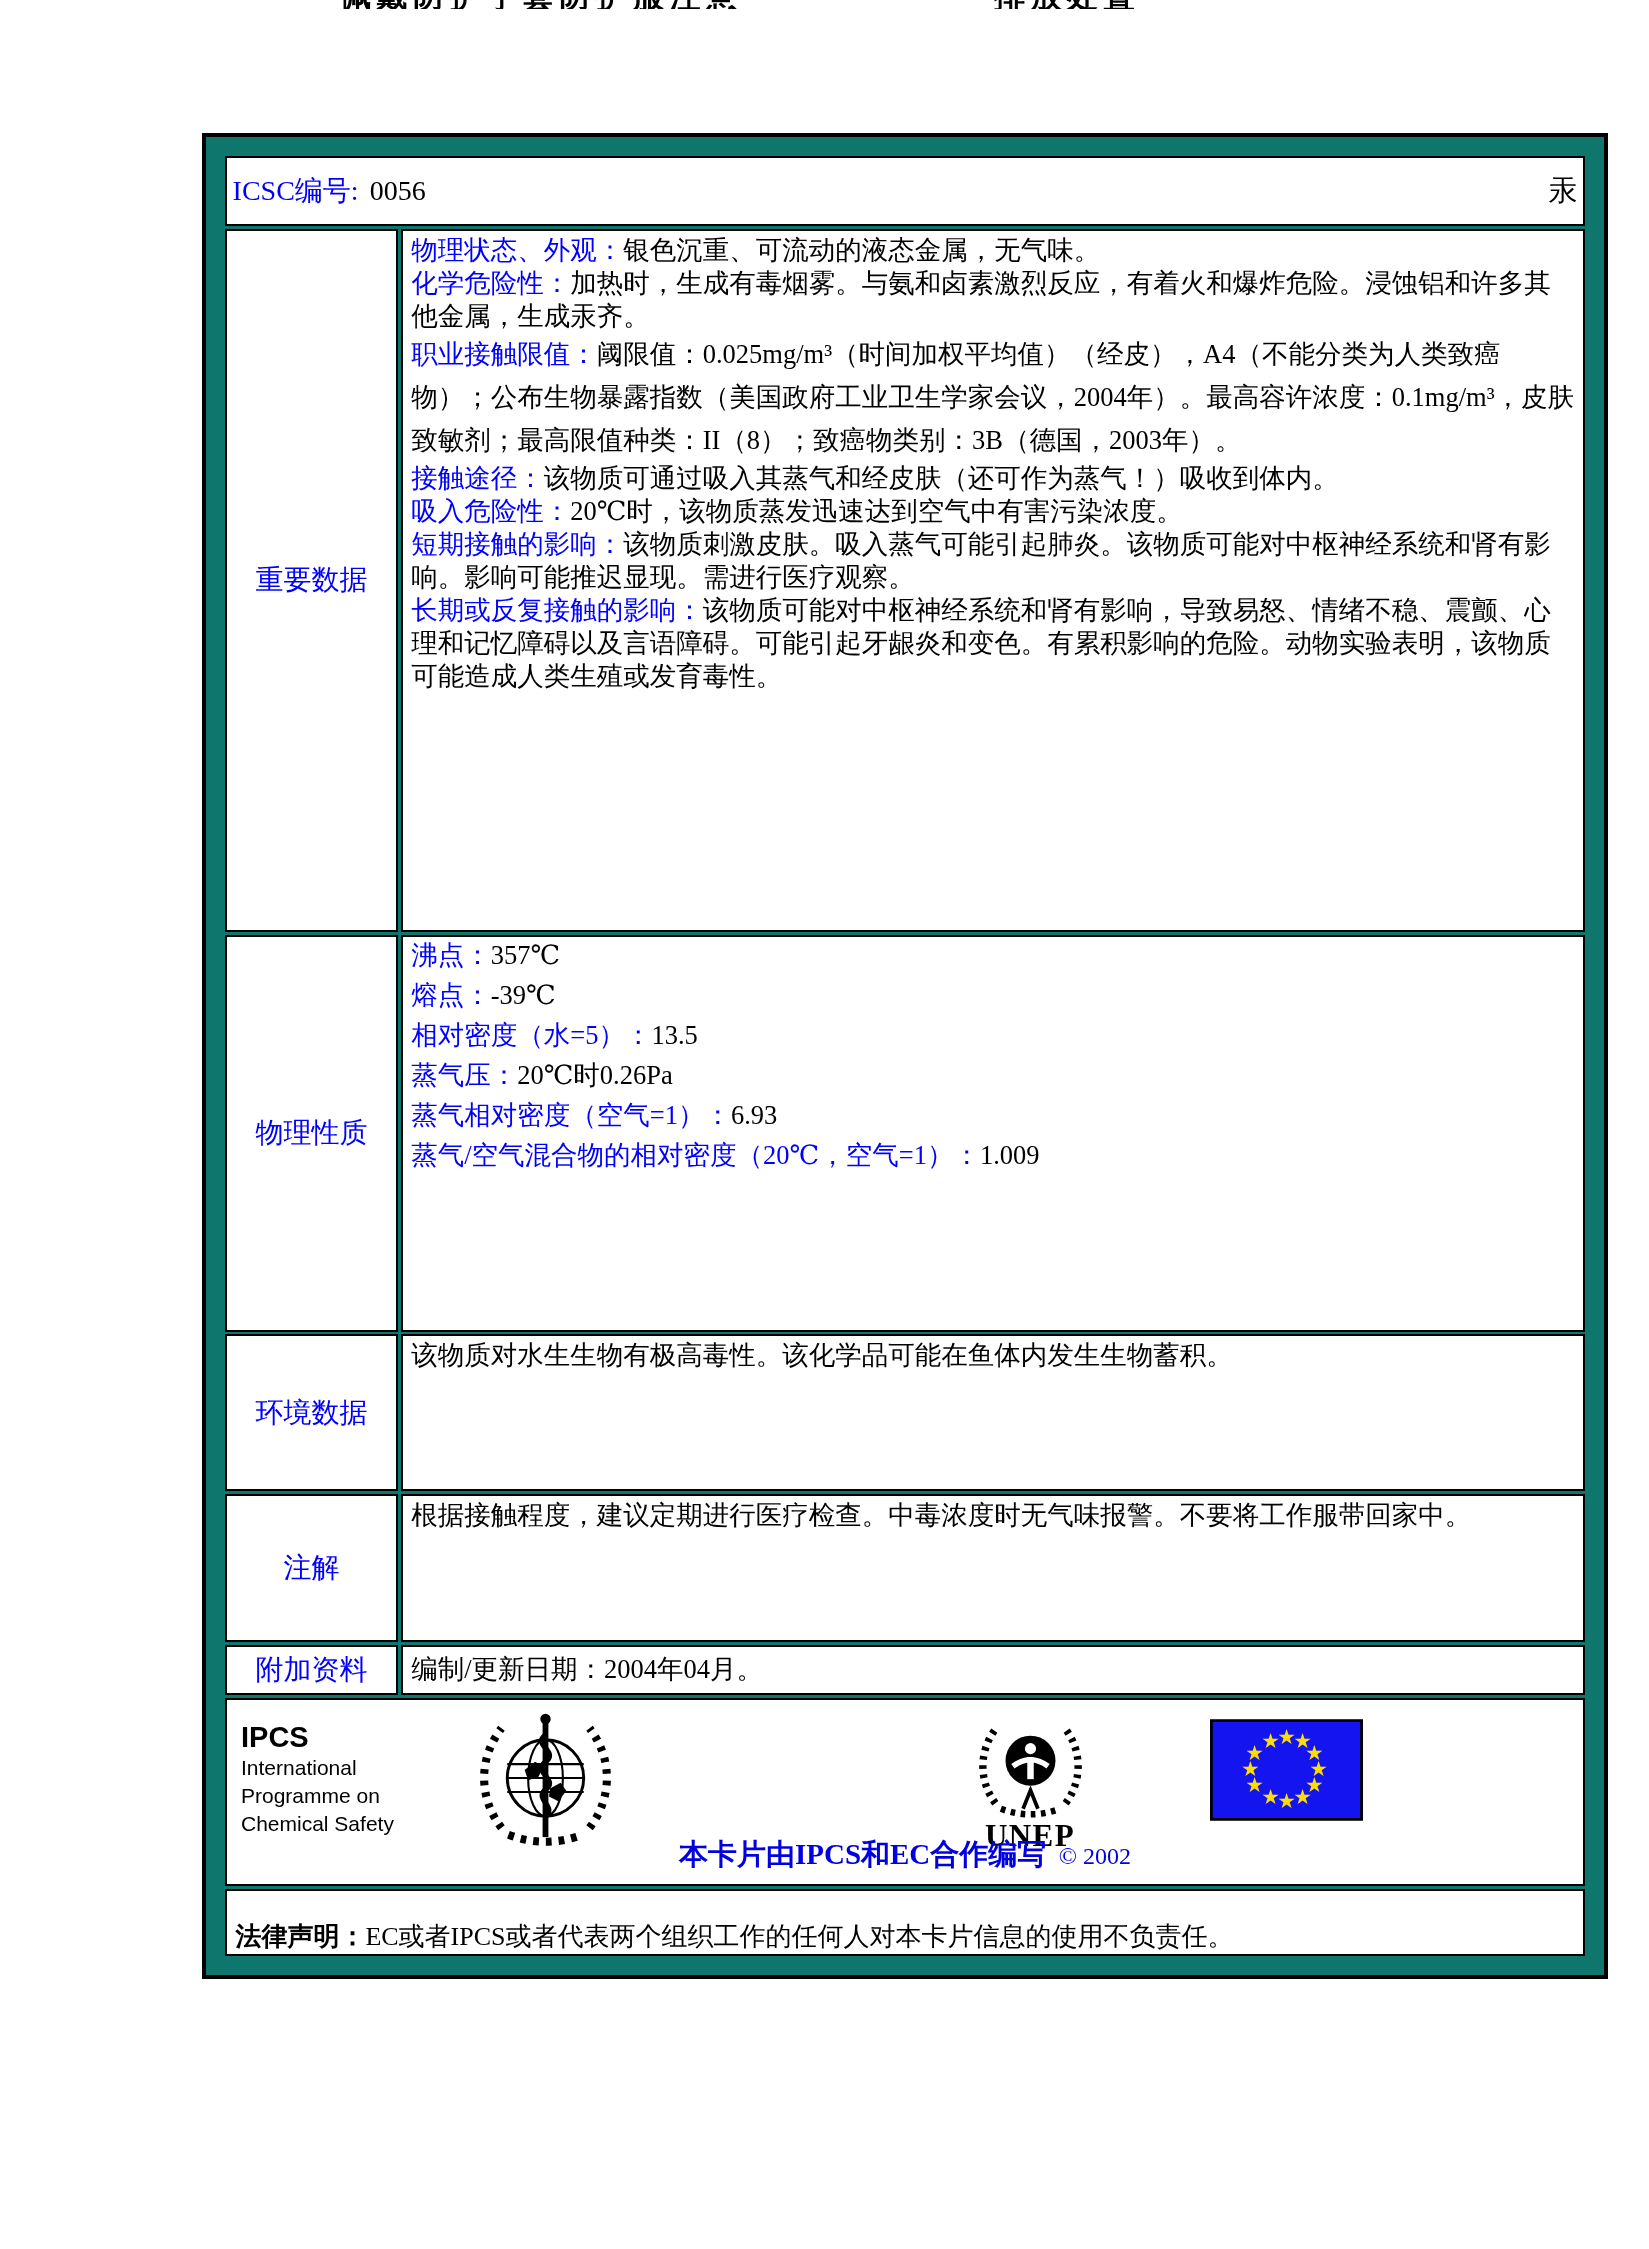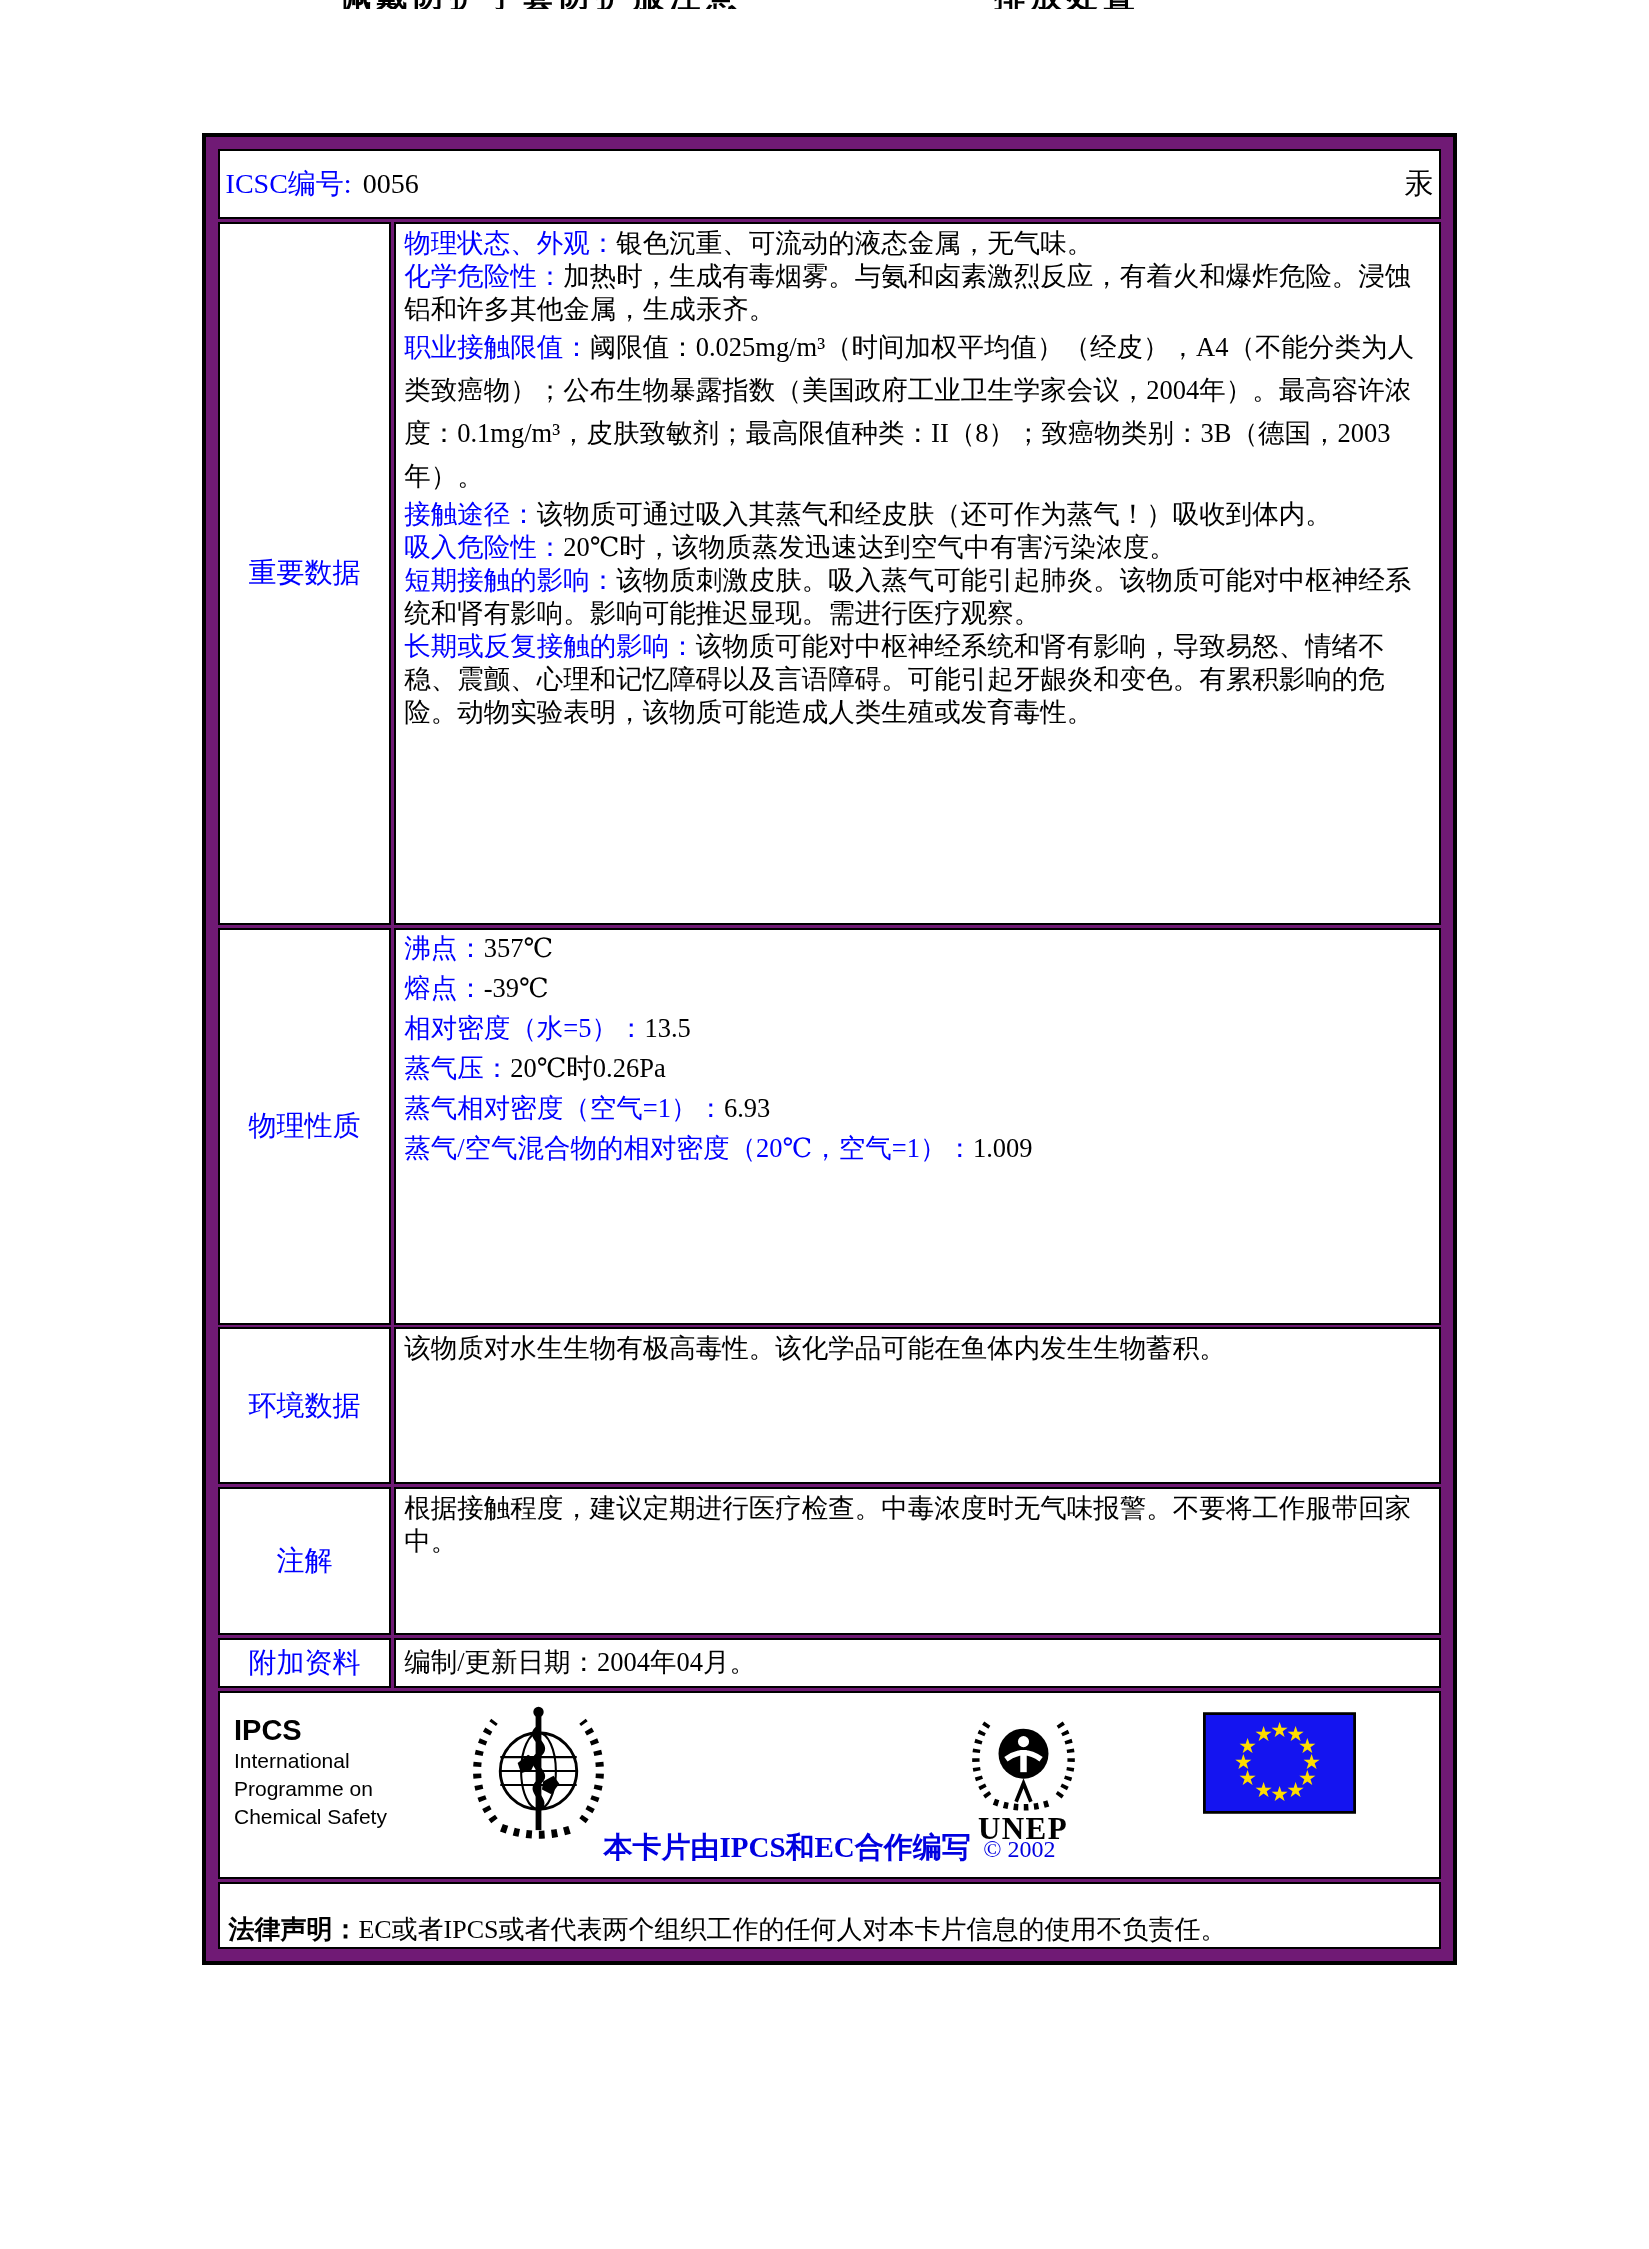--- a/index.html
+++ b/index.html
@@ -12,22 +12,22 @@
         letter-spacing:5.6px;color:#000;font-family:"Liberation Sans","DejaVu Sans",sans-serif;}
   #frag-left{left:340px;width:426px;}
   #frag-right{left:994px;width:167px;}
 
   
   #title{position:absolute;top:63px;left:202px;width:1255px;text-align:center;
         font-size:47px;font-weight:bold;color:#ff0000;letter-spacing:8.4px;
         font-family:"Liberation Sans","DejaVu Sans",sans-serif;}
 
   
-  #card-table{position:absolute;top:133px;left:202px;width:1255px;box-sizing:border-box;
-        border:4.2px solid #000;background:#701a75;padding:12px;display:flex;flex-direction:column;gap:2.8px;}
+  #card-table{position:absolute;top:133px;left:202px;width:1406px;box-sizing:border-box;
+        border:4.2px solid #000;background:#0f766e;padding:19px;display:flex;flex-direction:column;gap:2.8px;}
   .row{display:flex;gap:2.8px;}
   .cell{border:2.1px solid #000;box-sizing:border-box;background:#fff;}
   .label-cell{width:173px;flex:0 0 auto;display:flex;align-items:center;justify-content:center;
         color:#0000ff;font-size:28px;text-align:center;}
   .content-cell{flex:1 1 auto;padding:2.8px 8.4px;font-size:26.5px;line-height:33px;color:#000;}
 
   .r-header .cell{height:70px;}
   .r-important .cell{height:703px;}
   .r-physical .cell{height:397px;}
   .r-environment .cell{height:157px;}

